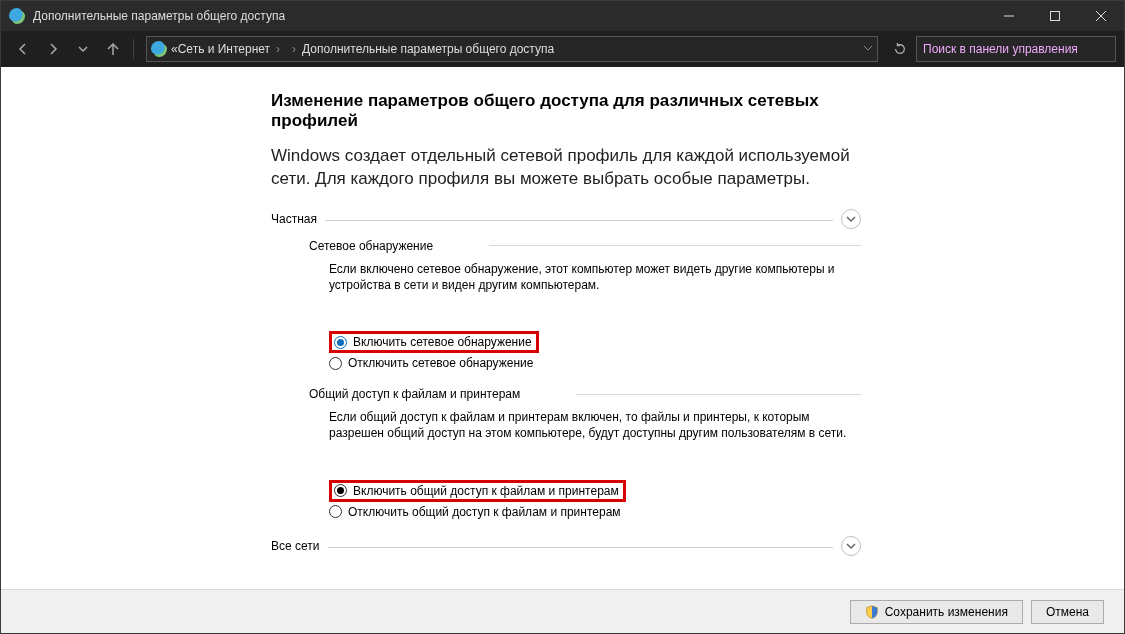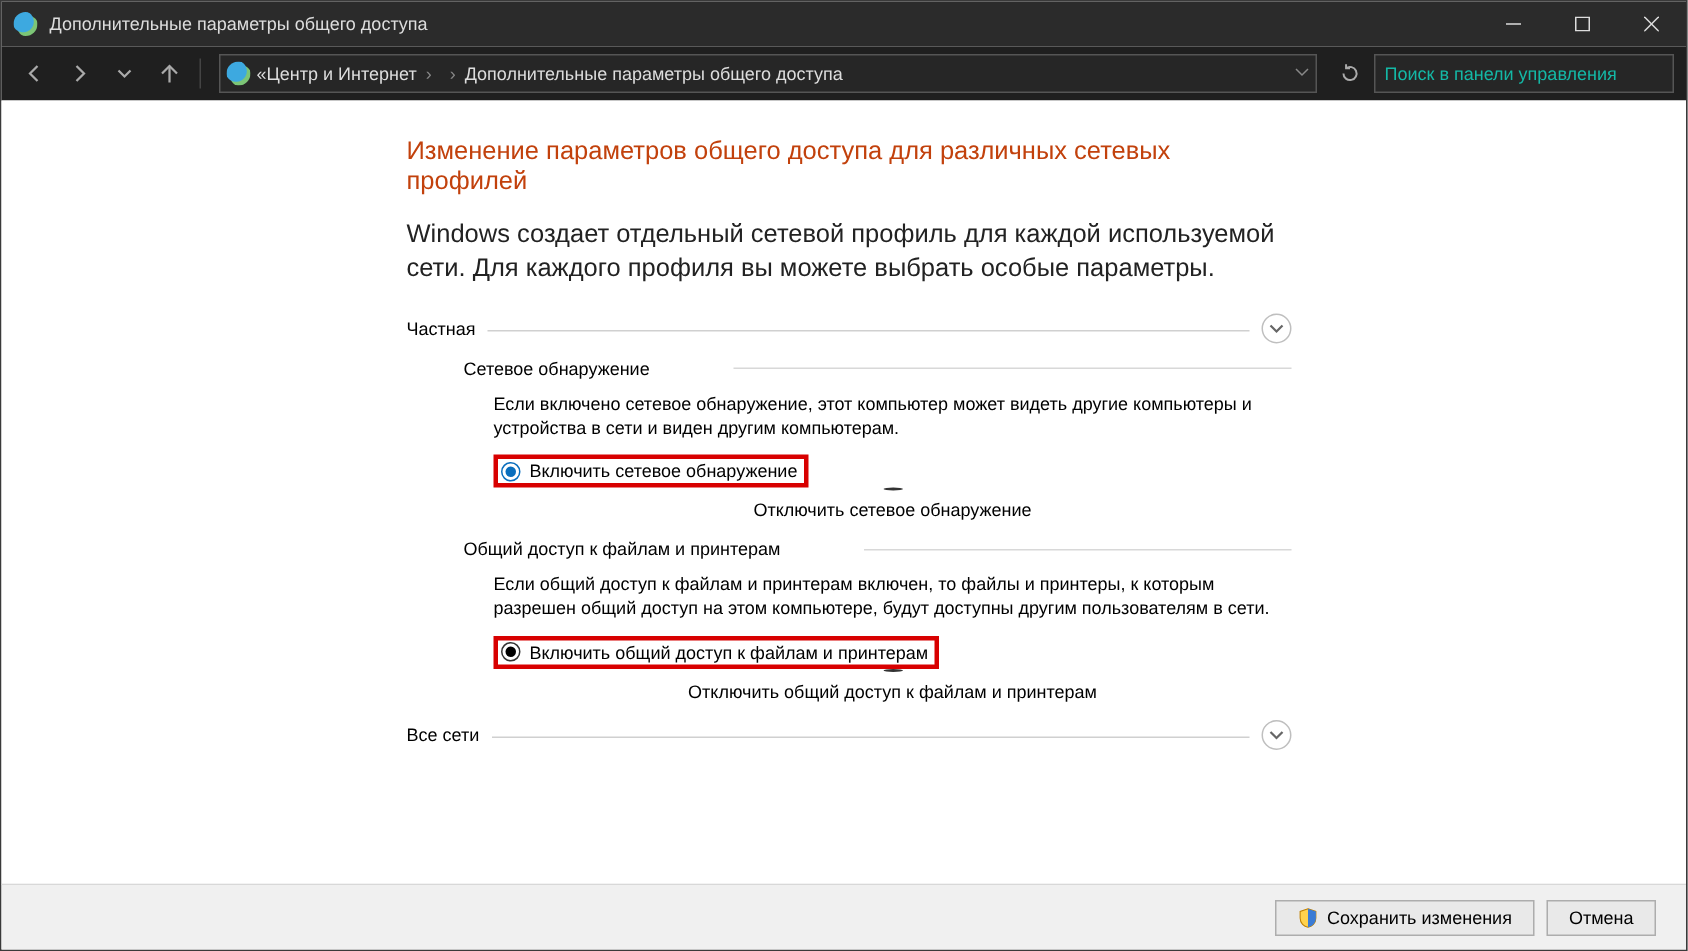--- a/index.html
+++ b/index.html
@@ -13,44 +13,44 @@
   .title-btn svg { width: 10px; height: 10px; stroke: #ddd; stroke-width: 1; fill: none; }
 
   .navbar { height: 36px; background: #1f1f1f; display: flex; align-items: center; padding: 0 8px; gap: 2px; }
   .nav-btn { width: 28px; height: 28px; display: flex; align-items: center; justify-content: center; }
   .nav-btn svg { stroke: #aaa; fill: none; stroke-width: 1.5; }
   .nav-sep { width: 1px; height: 20px; background: #444; margin: 0 4px; }
   .breadcrumb { flex: 1; height: 26px; border: 1px solid #555; background: #262626; display: flex; align-items: center; color: #ddd; padding: 0 4px; margin: 0 6px; font-size: 12px; }
   .breadcrumb .bc-icon { width: 16px; height: 16px; margin-right: 4px; background: radial-gradient(circle at 40% 40%, #3da9e0 0 50%, transparent 55%), radial-gradient(circle at 60% 60%, #7cc576 0 50%, transparent 55%); border-radius: 50%; }
   .breadcrumb .sep { margin: 0 6px; color: #888; }
   .bc-refresh { width: 28px; height: 26px; display:flex; align-items:center; justify-content:center; }
-  .searchbox { width: 200px; height: 26px; border: 1px solid #555; background: #262626; color: #14b8a6; display: flex; align-items: center; padding: 0 6px; font-size: 12px; }
+  .searchbox { width: 200px; height: 26px; border: 1px solid #555; background: #262626; color: #f0abfc; display: flex; align-items: center; padding: 0 6px; font-size: 12px; }
 
   .content { flex: 1; background: #fff; overflow: hidden; position: relative; }
   .page { position: absolute; left: 270px; top: 24px; width: 590px; }
-  h1.page-title { color: #c2410c; font-weight: 400; font-size: 17px; margin-bottom: 10px; }
+  h1.page-title { color: #000000; font-weight: 700; font-size: 17px; margin-bottom: 10px; }
   p.desc { color: #222; font-size: 17px; margin-bottom: 18px; line-height: 1.35; margin-top: 14px; }
 
   .profile-row { display: flex; align-items: center; margin-bottom: 10px; }
   .profile-row .label { color: #000; font-size: 12px; white-space: nowrap; }
   .profile-row .rule { flex: 1; border-bottom: 1px solid #d0d0d0; margin: 0 8px; position: relative; top: 2px; }
   .expander { width: 20px; height: 20px; border: 1px solid #bfbfbf; border-radius: 50%; display: flex; align-items: center; justify-content: center; }
   .expander svg { stroke: #666; fill: none; stroke-width: 1.5; }
 
   .section-block { margin: 6px 0 14px 38px; }
   .section-block .section-label { font-size: 12px; color: #000; display: flex; align-items: center; margin-bottom: 8px; gap: 48px; }
   .section-block .section-label .rule2 { flex: 1; border-bottom: 1px solid #d8d8d8; margin-left: 8px; }
   .section-block .section-text { font-size: 12px; color: #000; margin: 6px 0 10px 20px; line-height: 1.35; }
   .radios { margin-left: 20px; }
-  .radio-row { display: flex; align-items: center; gap: 6px; height: 20px; font-size: 12px; color: #000; flex-direction: column; }
+  .radio-row { display: flex; align-items: center; gap: 6px; height: 20px; font-size: 12px; color: #000; }
   .radio { width: 13px; height: 13px; border: 1px solid #333; border-radius: 50%; display: flex; align-items: center; justify-content: center; }
   .radio.checked::after { content: ""; width: 7px; height: 7px; background: #000; border-radius: 50%; }
   .radio.checked.blue { border-color: #0a6ebd; }
   .radio.checked.blue::after { background: #0a6ebd; }
-  .highlight { border: 3px solid #d80000; padding: 1px 4px 1px 2px; display: inline-flex; align-items: center; gap: 6px; height: 22px; }
+  .highlight { border: 3px solid #d80000; padding: 1px 4px 1px 2px; display: inline-flex; align-items: center; gap: 6px; height: 22px; margin-top: 28px; }
 
   .footer { height: 44px; border-top: 1px solid #d8d8d8; background: #f0f0f0; display: flex; align-items: center; justify-content: flex-end; padding: 0 20px; gap: 8px; }
   .btn { height: 24px; border: 1px solid #adadad; background: #e9e9e9; font-size: 12px; padding: 0 14px; display: flex; align-items: center; gap: 6px; cursor: default; justify-content: flex-end; }
   .btn .shield { width: 14px; height: 14px; }
 </style>
 </head>
 <body>
 
 <div class="window">
 
@@ -96,21 +96,21 @@
     <div class="nav-btn">
         <svg width="16" height="16" viewBox="0 0 16 16">
           <polyline points="3,8 8,3 13,8"></polyline>
           <line x1="8" y1="3" x2="8" y2="14"></line>
         </svg>
       </div>
     <div class="nav-sep"></div>
     <div class="breadcrumb">
       <div class="bc-icon"></div>
       <span>«</span>
-      <span>Центр и Интернет</span>
+      <span>Сеть и Интернет</span>
       <span class="sep">›</span>
       <span class="sep">›</span>
       <span>Дополнительные параметры общего доступа</span>
       <div style="flex:1"></div>
       <div><svg width="10" height="10" viewBox="0 0 10 10">
             <polyline points="1,3 5,7 9,3" stroke="#888" fill="none"></polyline>
           </svg></div>
     </div>
     <div class="bc-refresh">
         <svg width="14" height="14" viewBox="0 0 16 16">

